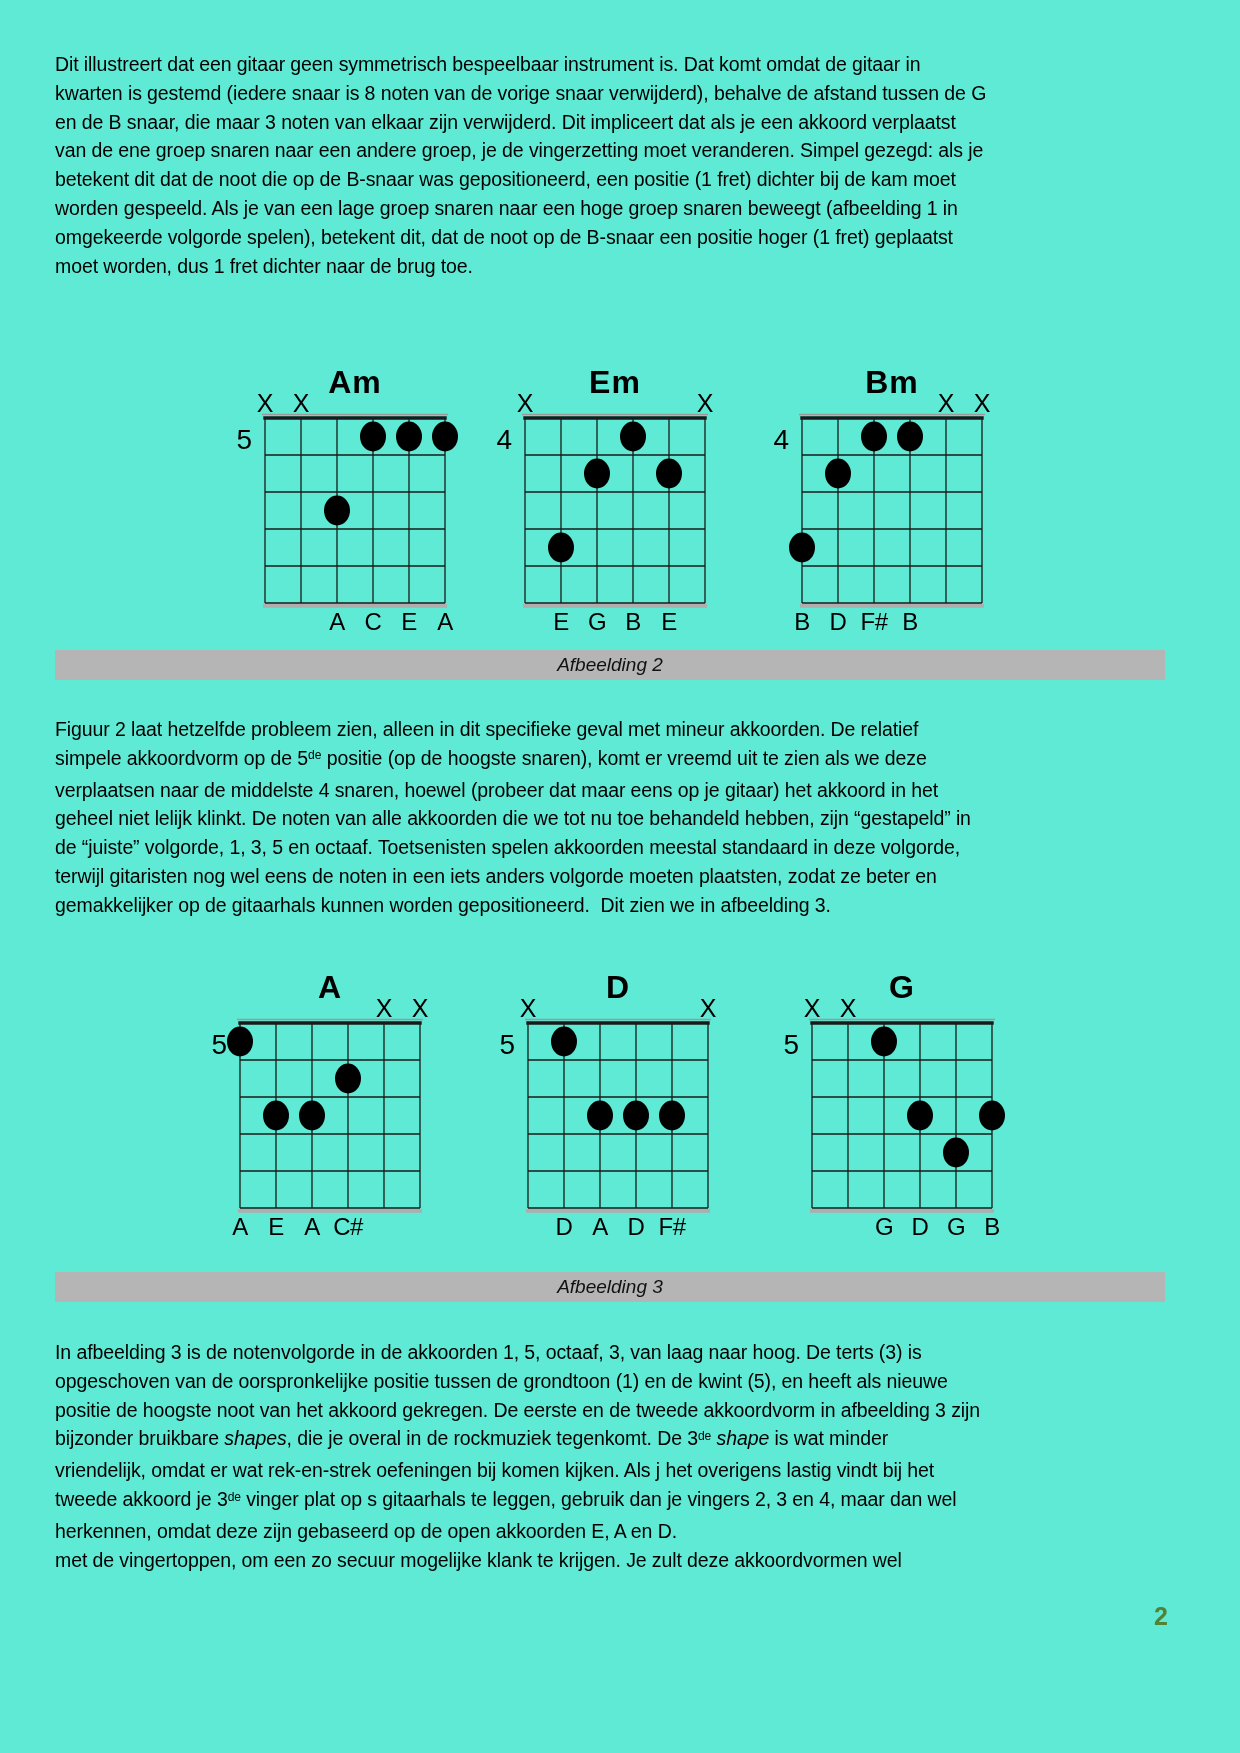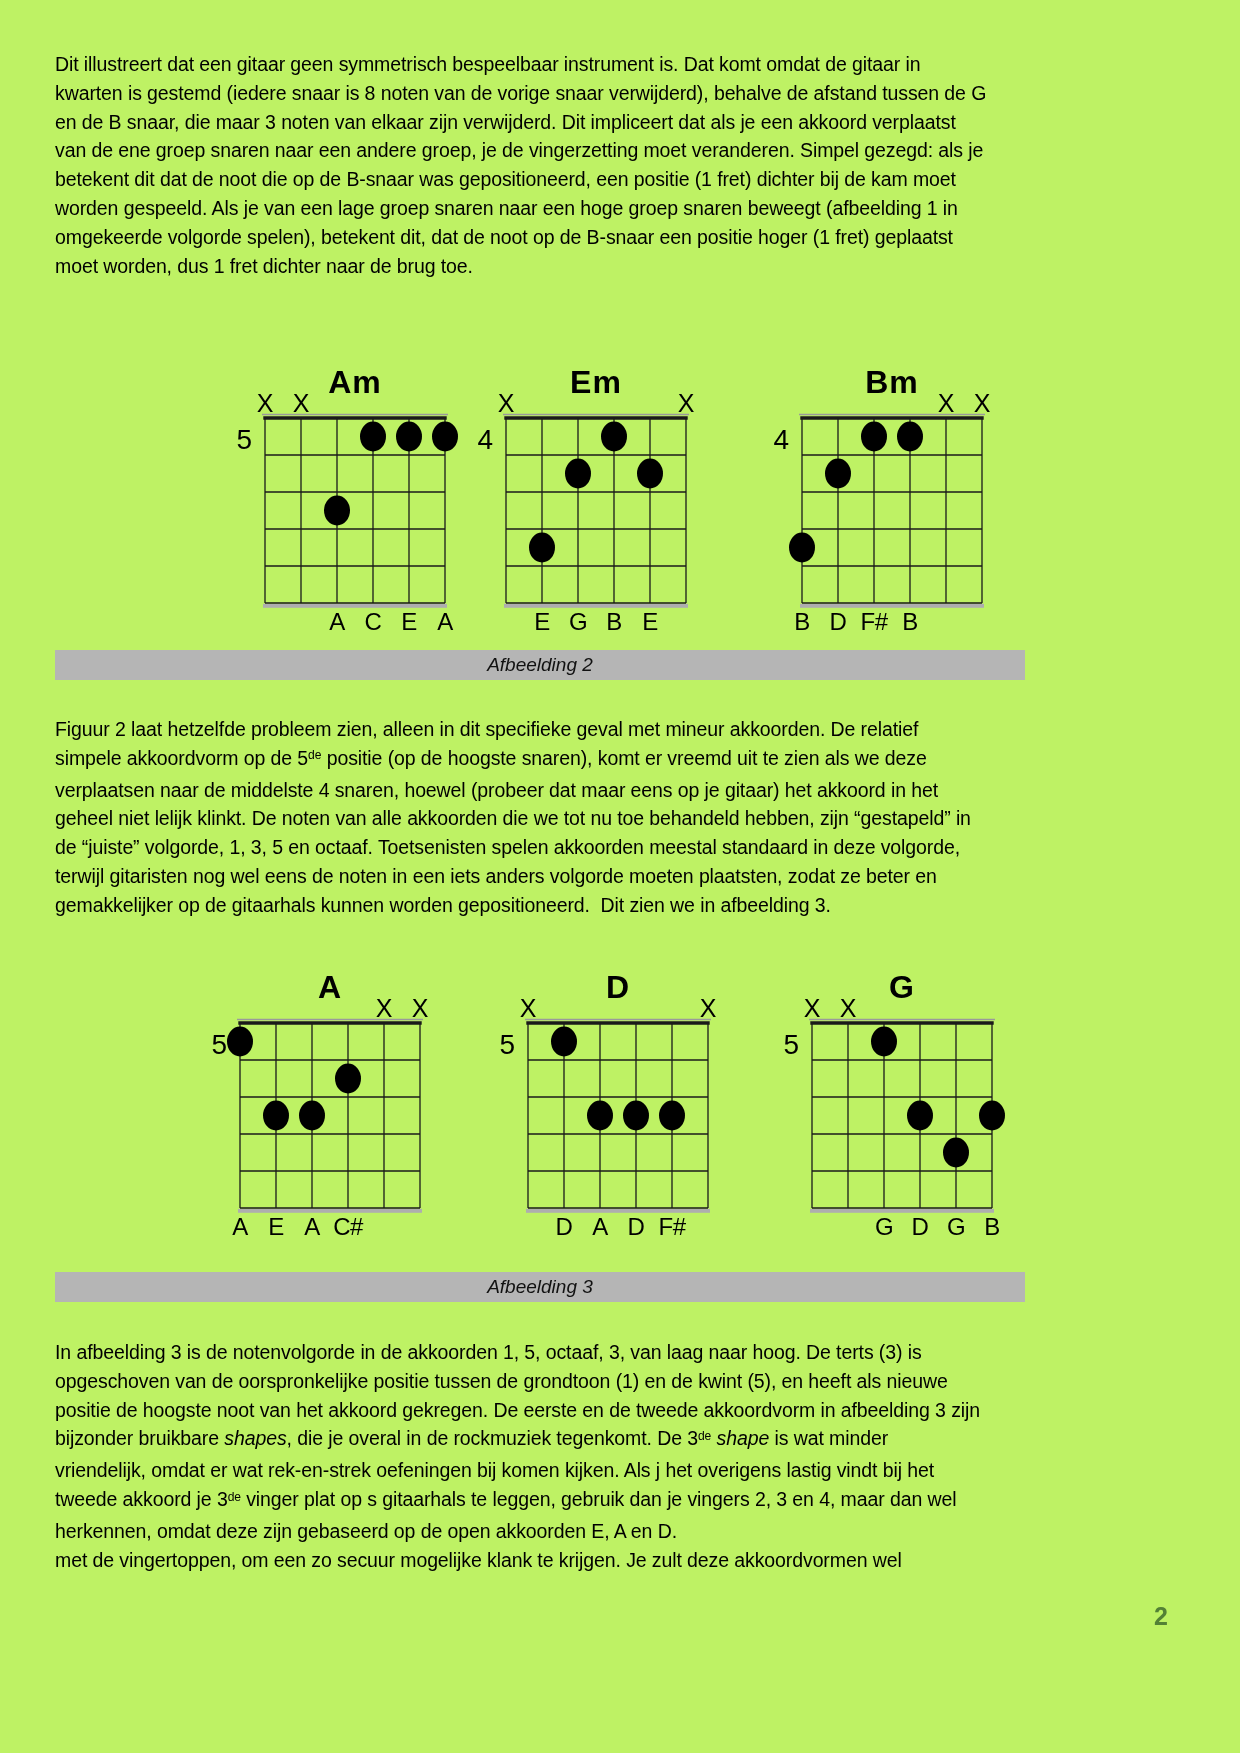--- a/index.html
+++ b/index.html
@@ -1,33 +1,33 @@
 <!DOCTYPE html>
 <html><head>
 <meta charset="utf-8">
 <style>
   html,body{margin:0;padding:0;background:#ffffff;}
   .page{
-    position:relative;width:1240px;height:1753px;background:#bef264;overflow:hidden;
+    position:relative;width:1240px;height:1753px;background:#5eead4;overflow:hidden;
     font-family:"Liberation Sans",sans-serif;color:#000;
   }
   .para{position:absolute;left:55px;width:1138px;font-size:19.5px;line-height:28.8px;letter-spacing:-0.1px;}
   .tline{white-space:nowrap;}
   .sup{font-size:0.62em;position:relative;top:-0.45em;}
   .ital{font-style:italic;}
   .figure{position:absolute;left:0;top:0;width:1240px;height:292px;}
   .chord{position:absolute;width:250px;height:290px;}
   .chord svg{display:block;}
   .chord text{font-family:"Liberation Sans",sans-serif;fill:#000;}
   .ctitle{font-size:32px;font-weight:bold;letter-spacing:1px;}
   .cmute{font-size:25px;}
   .cfret{font-size:28px;}
   .cnote{font-size:24px;letter-spacing:-0.5px;}
   .caption{
-    position:absolute;left:55px;width:970px;height:30px;background:#b5b5b5;
+    position:absolute;left:55px;width:1110px;height:30px;background:#b5b5b5;
     text-align:center;font-size:19px;line-height:30px;font-style:italic;color:#111;
   }
   .page-number{
     position:absolute;top:1602px;right:72px;
     font-size:25px;font-weight:bold;
   }
 </style>
 </head>
 <body>
 
@@ -68,21 +68,21 @@
           <ellipse cx="153" cy="76.5" rx="13" ry="15" fill="#000"></ellipse>
           <ellipse cx="189" cy="76.5" rx="13" ry="15" fill="#000"></ellipse>
           <ellipse cx="225" cy="76.5" rx="13" ry="15" fill="#000"></ellipse>
           <ellipse cx="117" cy="150.5" rx="13" ry="15" fill="#000"></ellipse>
           <text class="cnote" x="117" y="270" text-anchor="middle">A</text>
           <text class="cnote" x="153" y="270" text-anchor="middle">C</text>
           <text class="cnote" x="189" y="270" text-anchor="middle">E</text>
           <text class="cnote" x="225" y="270" text-anchor="middle">A</text>
         </svg>
       </div>
-      <div class="chord" style="left: 461px; top: 0px;">
+      <div class="chord" style="left: 480px; top: 0px;">
         <svg width="250" height="290" viewBox="0 0 250 290" xmlns="http://www.w3.org/2000/svg">
           <text class="ctitle" x="135" y="33" text-anchor="middle">Em</text>
           <text class="cmute" x="45" y="52" text-anchor="middle">X</text>
           <text class="cmute" x="225" y="52" text-anchor="middle">X</text>
           <text class="cfret" x="32" y="89" text-anchor="end">4</text>
           <line x1="42" y1="54.5" x2="228" y2="54.5" stroke="#9a9a9a" stroke-width="1.6"></line>
           <rect x="43" y="243.8" width="184" height="4" fill="#aeaeae"></rect>
           <line x1="45" y1="58" x2="45" y2="243" stroke="#1a1a1a" stroke-width="1.3"></line>
           <line x1="81" y1="58" x2="81" y2="243" stroke="#1a1a1a" stroke-width="1.3"></line>
           <line x1="117" y1="58" x2="117" y2="243" stroke="#1a1a1a" stroke-width="1.3"></line>

